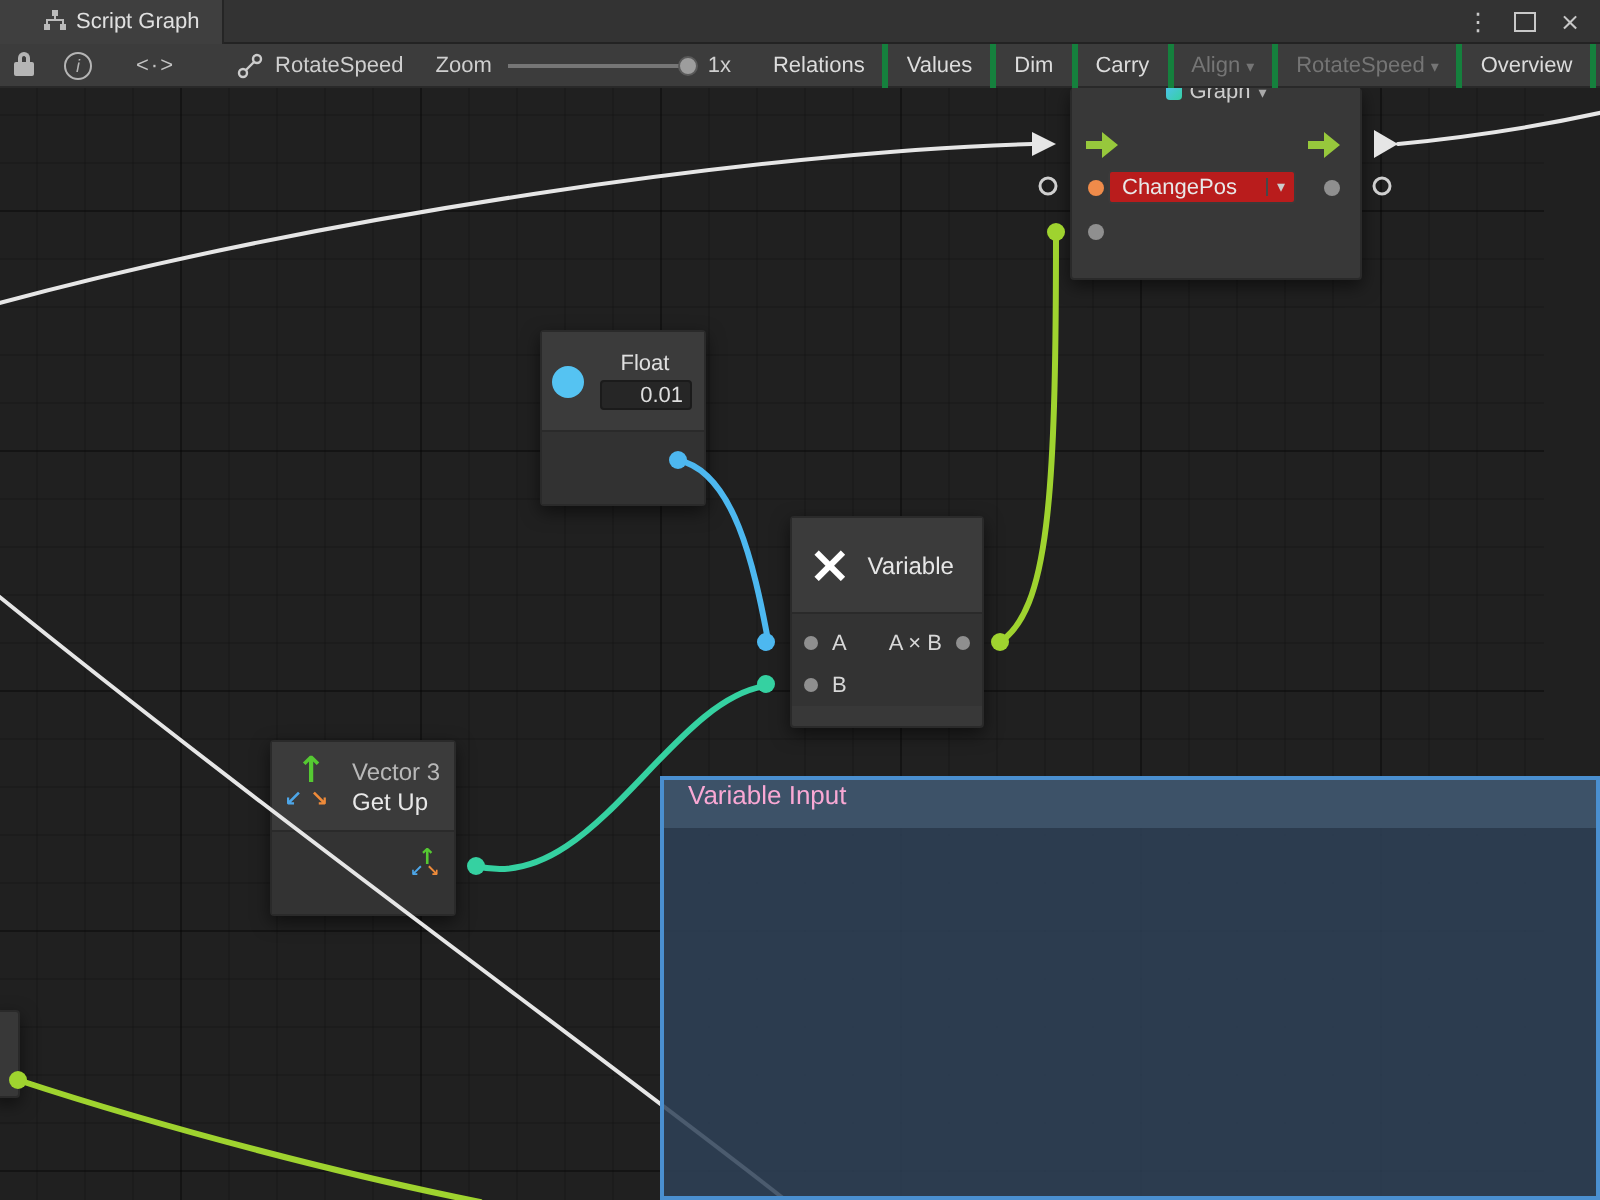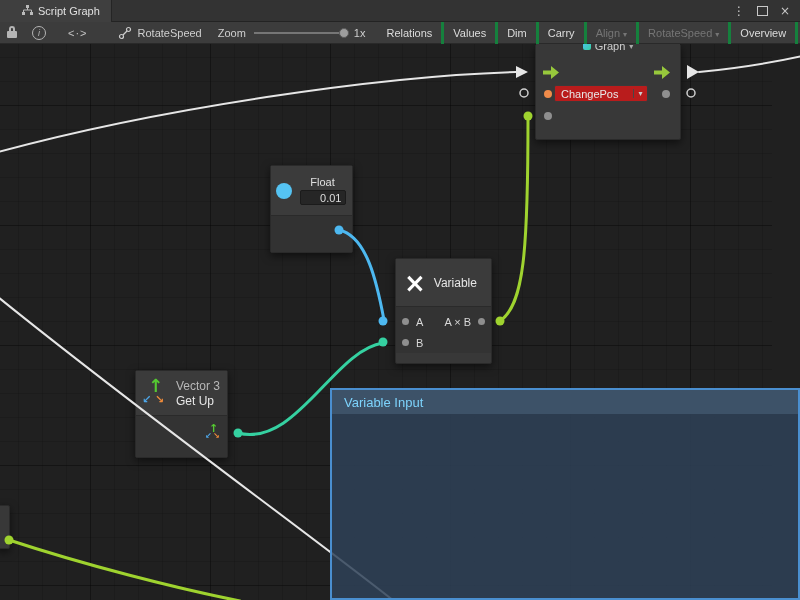--- a/index.html
+++ b/index.html
@@ -119,22 +119,22 @@
   .wires{position:absolute;top:0;left:0;width:800px;height:600px;z-index:5;pointer-events:none;}
   .w{fill:none;stroke-linecap:round;}
   .w-white{stroke:#e6e6e6;stroke-width:2;}
   .w-blue{stroke:#4db8f0;stroke-width:3;}
   .w-teal{stroke:#35d1a1;stroke-width:3;}
   .w-lime{stroke:#9fd32f;stroke-width:3;}
 
   
   .varpanel{position:absolute;left:330px;top:388px;width:470px;height:212px;z-index:6;
     border:2px solid #4a8fd0;box-sizing:border-box;}
-  .vp-head{height:24px;background:#3d5268;display:flex;align-items:center;padding-left:12px;
-    font-size:13px;color:#7dd3fc;}
+  .vp-head{height:24px;background:#3d5268;display:flex;align-items:flex-start;padding-left:12px;
+    font-size:13px;color:#f9a8d4;}
   .vp-body{position:absolute;top:24px;left:0;right:0;bottom:0;background:rgba(47,66,88,0.85);}
 </style>
 </head>
 <body>
 
 <div class="app">
 
   <div class="titlebar">
     <div class="tab">
       <svg width="11" height="11" viewBox="0 0 11 11">

